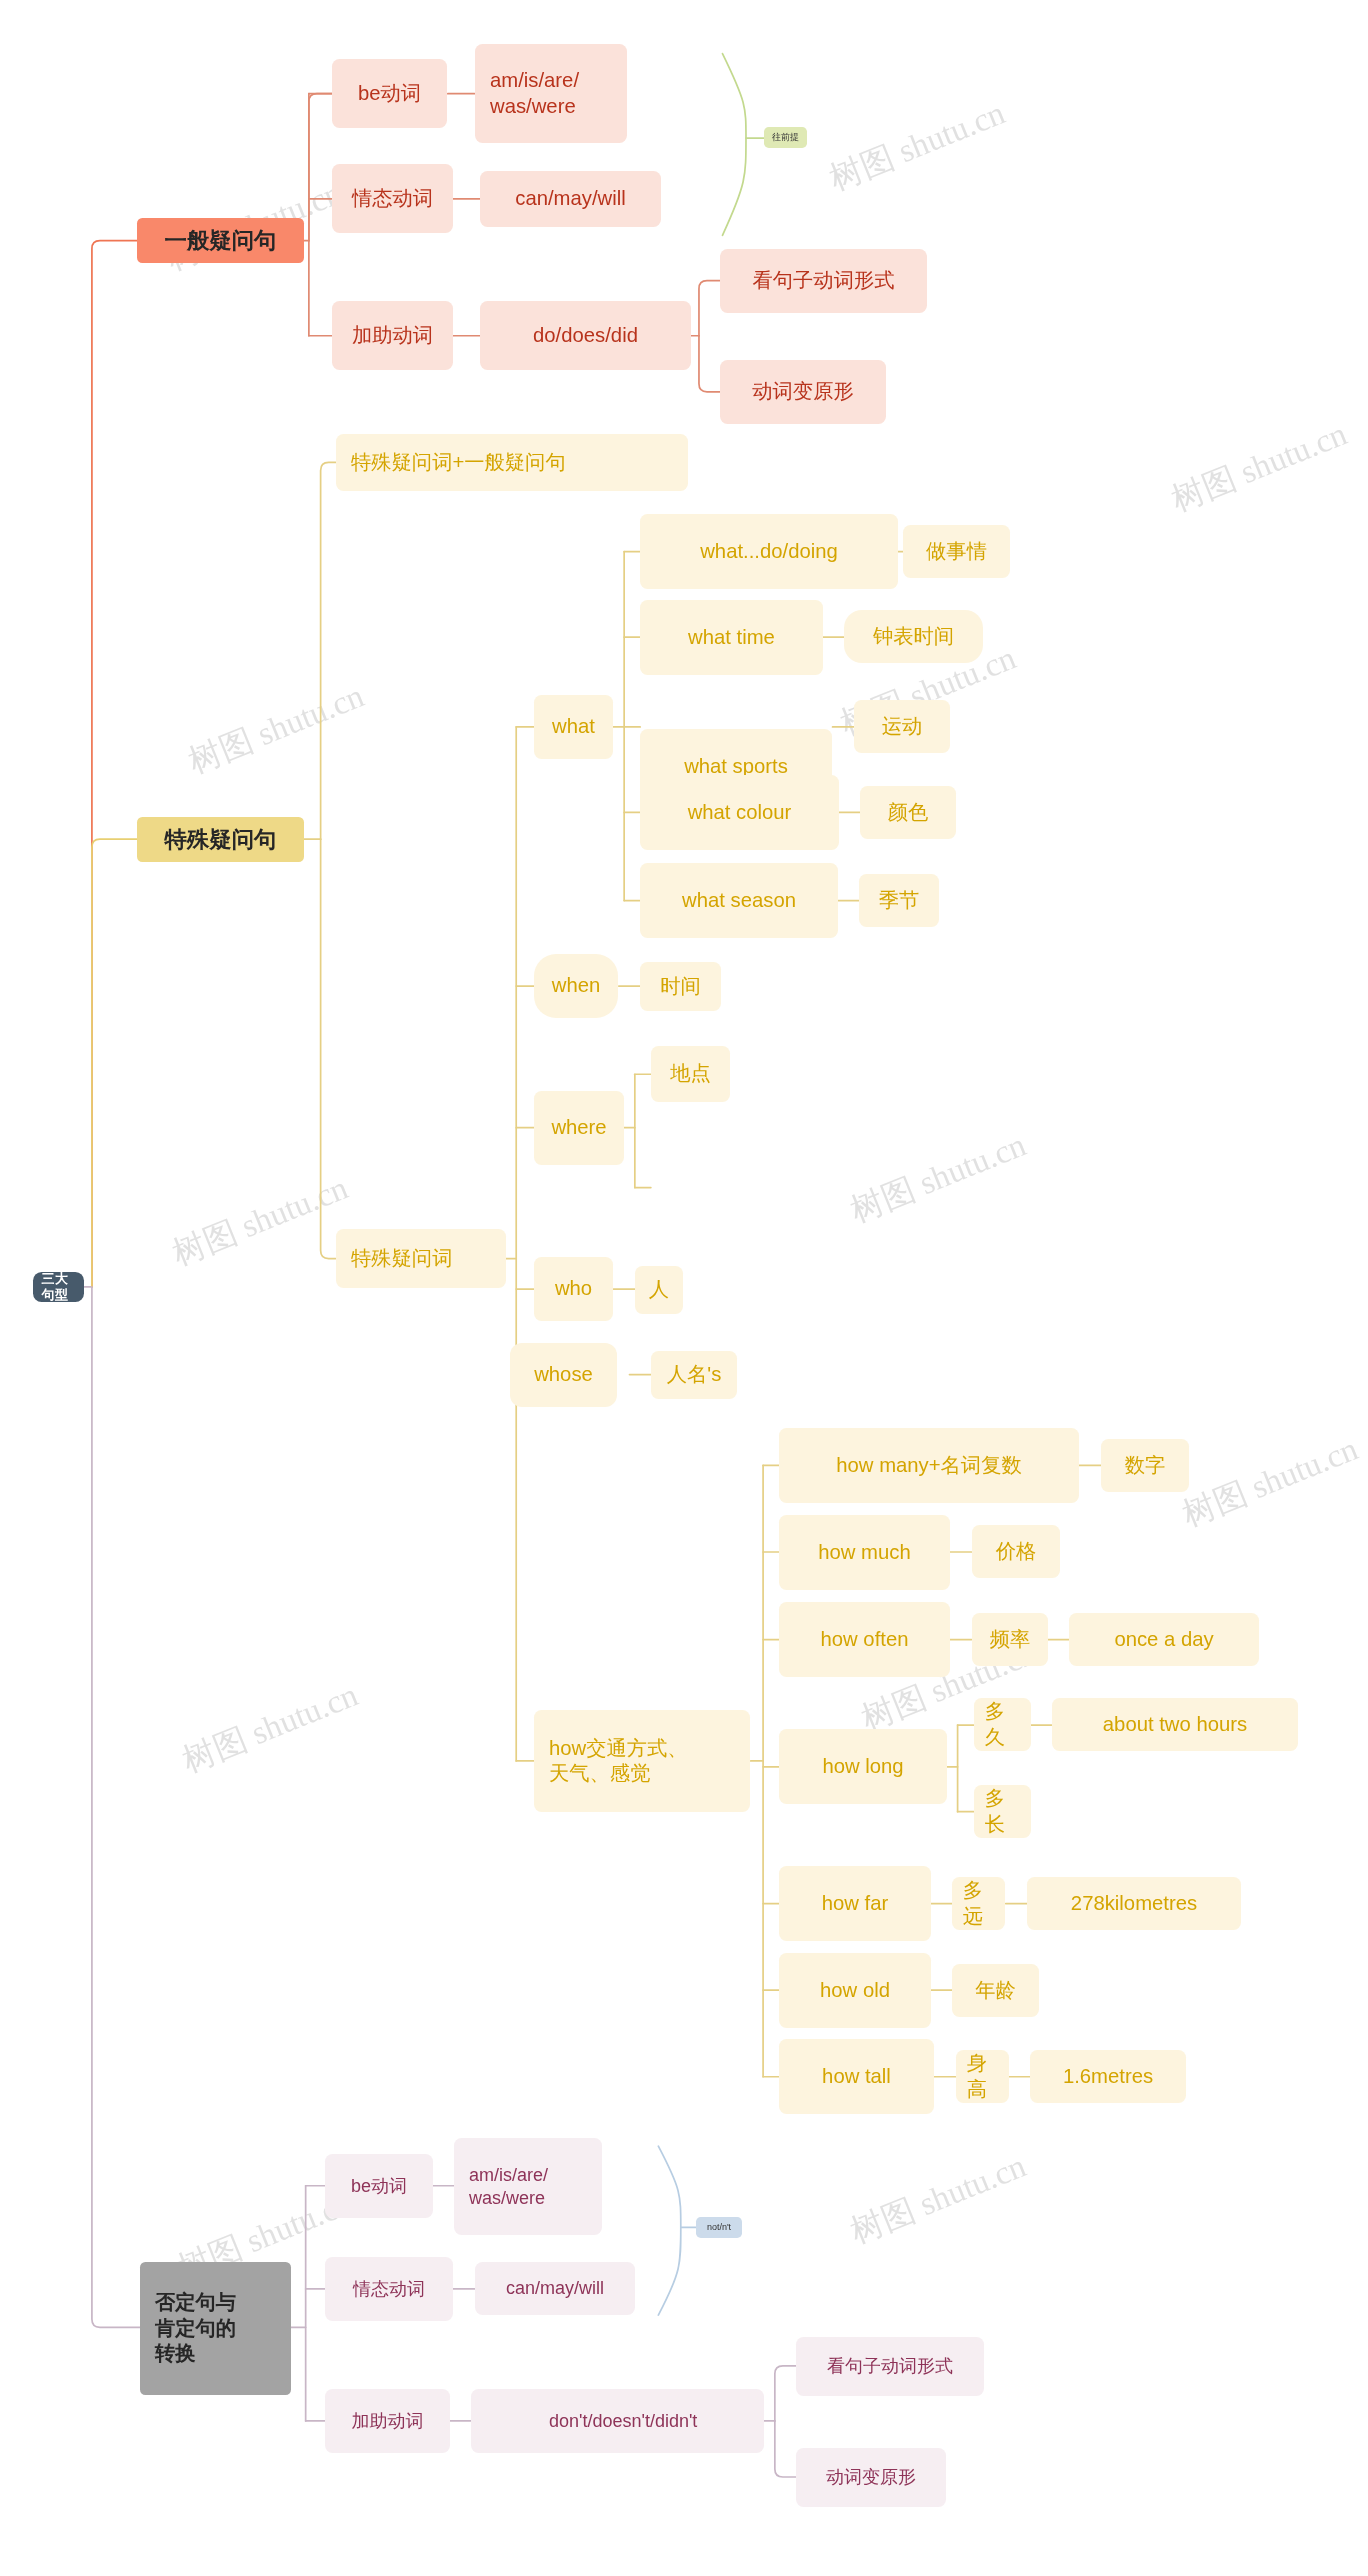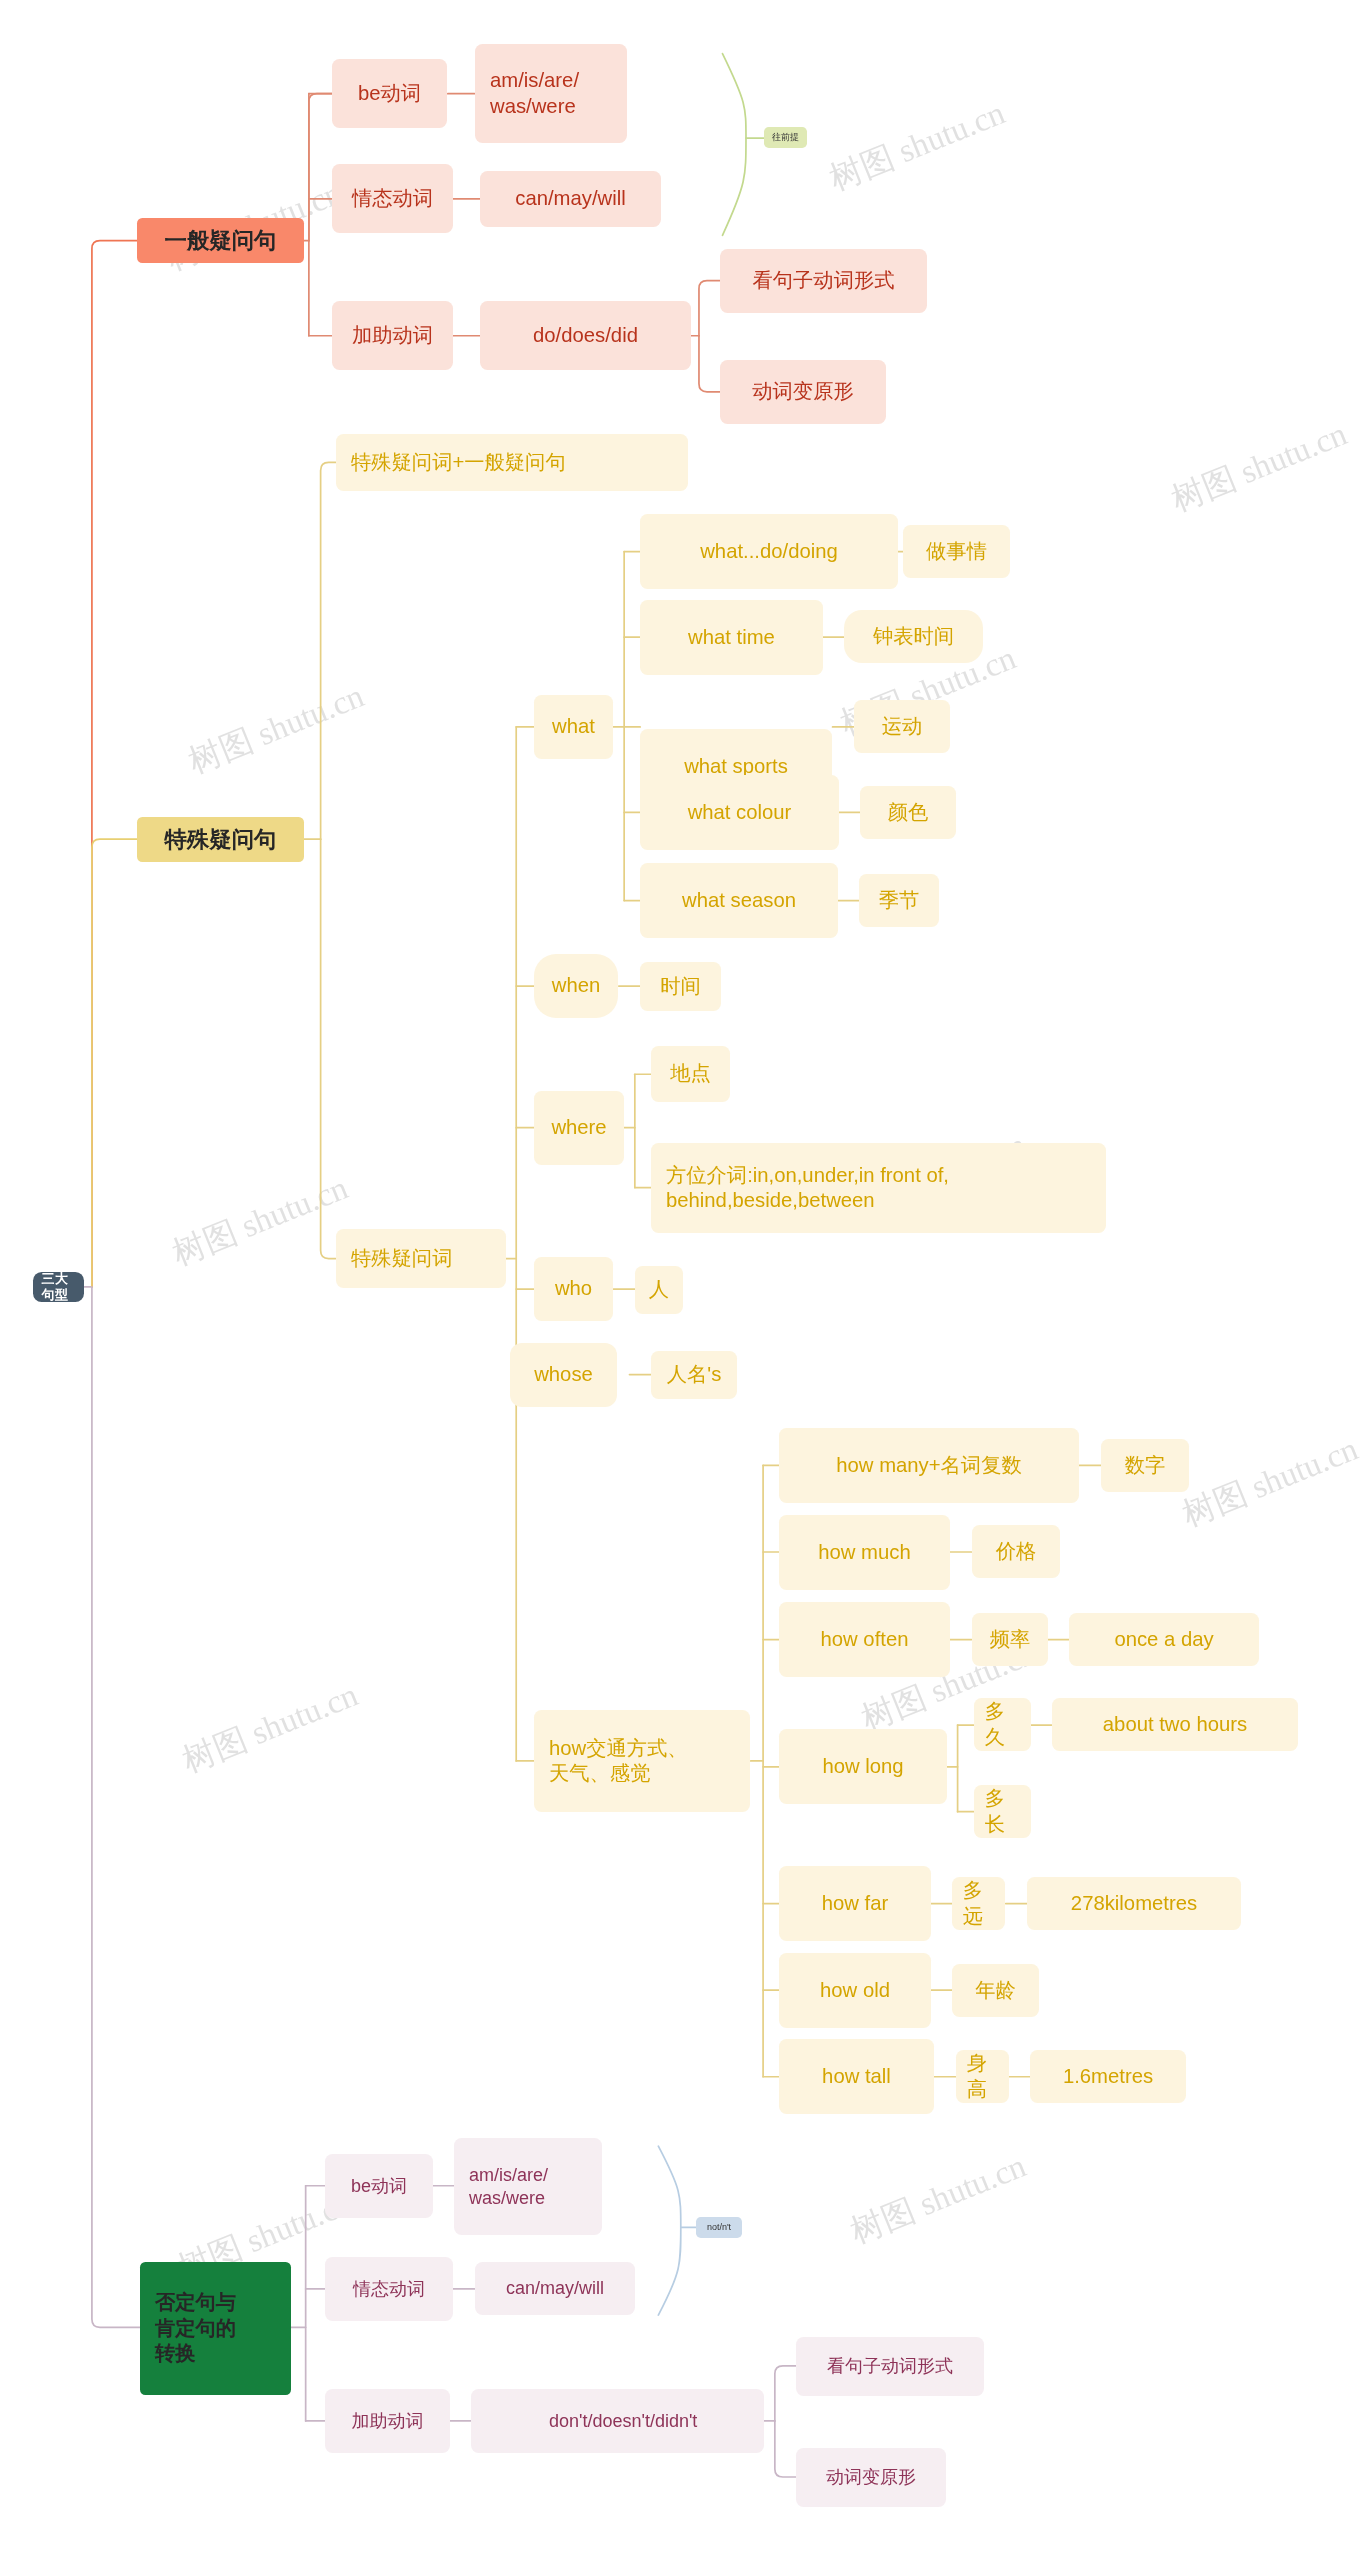--- a/index.html
+++ b/index.html
@@ -32,21 +32,21 @@
   .n-root{
     background:#475a6b;color:#ffffff;border-radius:8.6px;
     font-size:14px;font-weight:700;letter-spacing:0.5px;
     padding:4.3px 8.6px;
   }
 
   
   .n-l1{font-size:22.4px;font-weight:700;padding:5.3px 11.8px;border-radius:5.3px;}
   .n-l1.red{background:#f9886a;color:#262626;}
   .n-l1.yellow{background:#eed987;color:#262626;}
-  .n-l1.purple{background:#15803d;color:#262626;}
+  .n-l1.purple{background:#a3a3a3;color:#262626;}
 
   
   .n-sub{font-size:20.3px;padding:7.5px 10.7px;border-radius:7.5px;}
   .n-sub.red{background:#fbe2da;color:#b8331c;}
   .n-sub.yellow{background:#fdf4de;color:#d4a400;}
   .n-sub.purple{background:#f6eef2;color:#8e3358;}
 
   
   .n-tag{
     font-size:9px;padding:3.2px 5.9px;border-radius:4.8px;font-weight:400;
@@ -239,22 +239,20 @@
   <div class="node n-sub yellow" style="left:860px;top:786px;width:96px;height:53px;justify-content:center;">颜色</div>
 
   <div class="node n-sub yellow" style="left:640px;top:863px;width:198px;height:75px;justify-content:center;">what season</div>
   <div class="node n-sub yellow" style="left:859px;top:874px;width:80px;height:53px;justify-content:center;">季节</div>
 
   <div class="node n-sub yellow" style="left:534px;top:954px;width:84px;height:64px;justify-content:center;border-radius:22px;">when</div>
   <div class="node n-sub yellow" style="left:640px;top:962px;width:81px;height:49px;justify-content:center;">时间</div>
 
   <div class="node n-sub yellow" style="left:534px;top:1091px;width:90px;height:74px;justify-content:center;">where</div>
   <div class="node n-sub yellow" style="left:651px;top:1046px;width:79px;height:56px;justify-content:center;">地点</div>
-  <div class="node n-sub yellow" style="left:651px;top:1143px;width:455px;height:90px;padding-left:15px;">方位介词:in,on,under,in front of,
-behind,beside,between</div>
 
   <div class="node n-sub yellow" style="left:534px;top:1257px;width:79px;height:64px;justify-content:center;">who</div>
   <div class="node n-sub yellow" style="left:635px;top:1266px;width:48px;height:48px;justify-content:center;">人</div>
 
   <div class="node n-sub yellow" style="left:510px;top:1343px;width:107px;height:64px;justify-content:center;border-radius:12px;">whose</div>
   <div class="node n-sub yellow" style="left:651px;top:1351px;width:86px;height:48px;justify-content:center;">人名's</div>
 
   <div class="node n-sub yellow" style="left:779px;top:1428px;width:300px;height:75px;justify-content:center;">how many+名词复数</div>
 
   <div class="node n-sub yellow" style="left:534px;top:1710px;width:216px;height:102px;padding-left:15px;">how交通方式、

